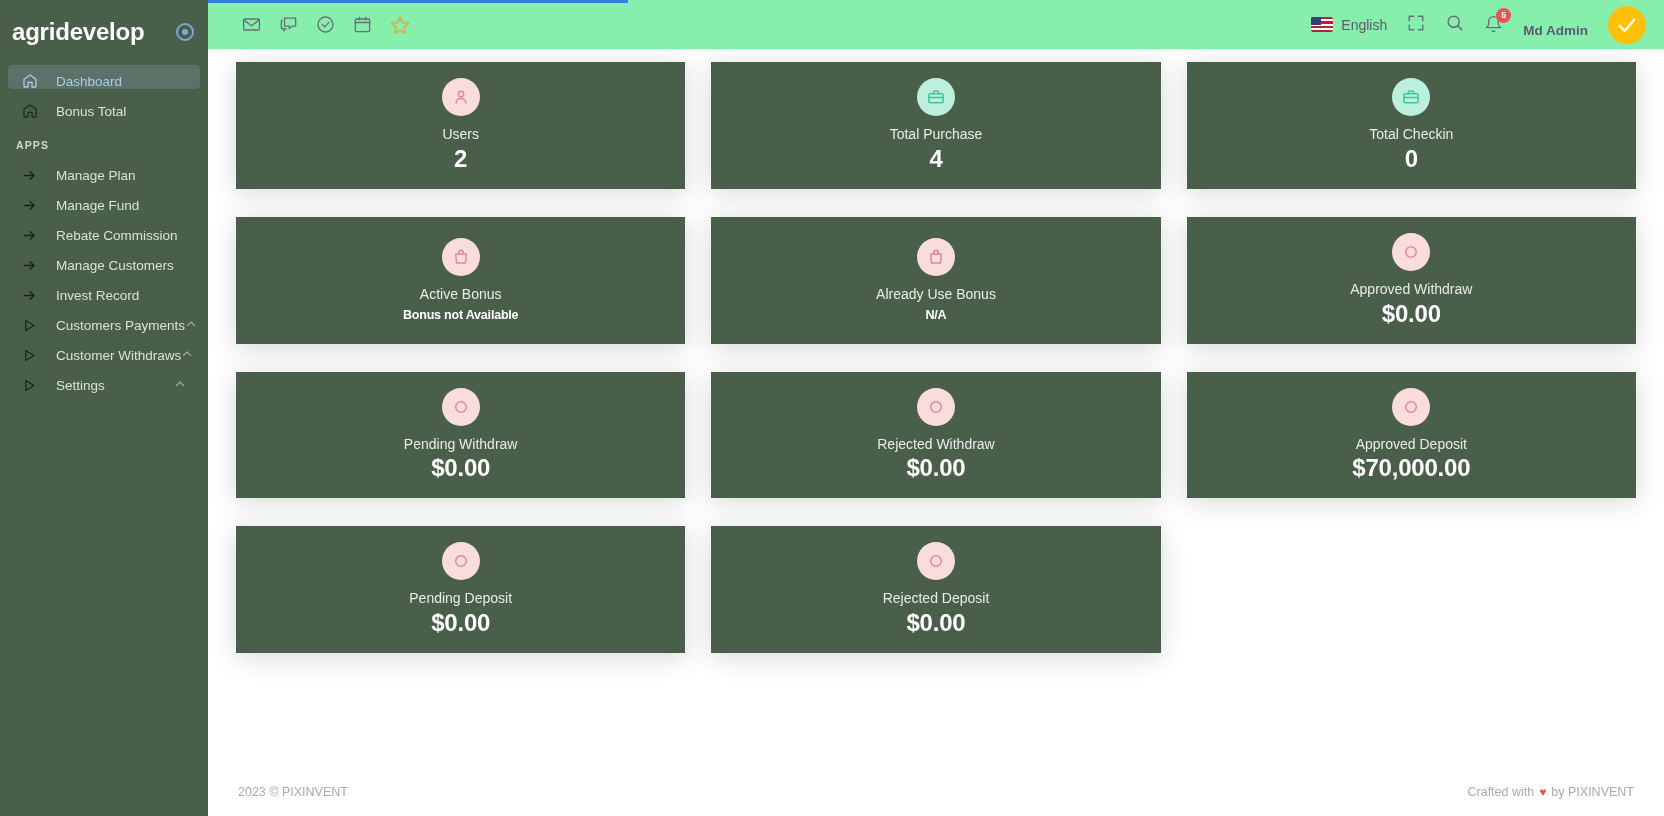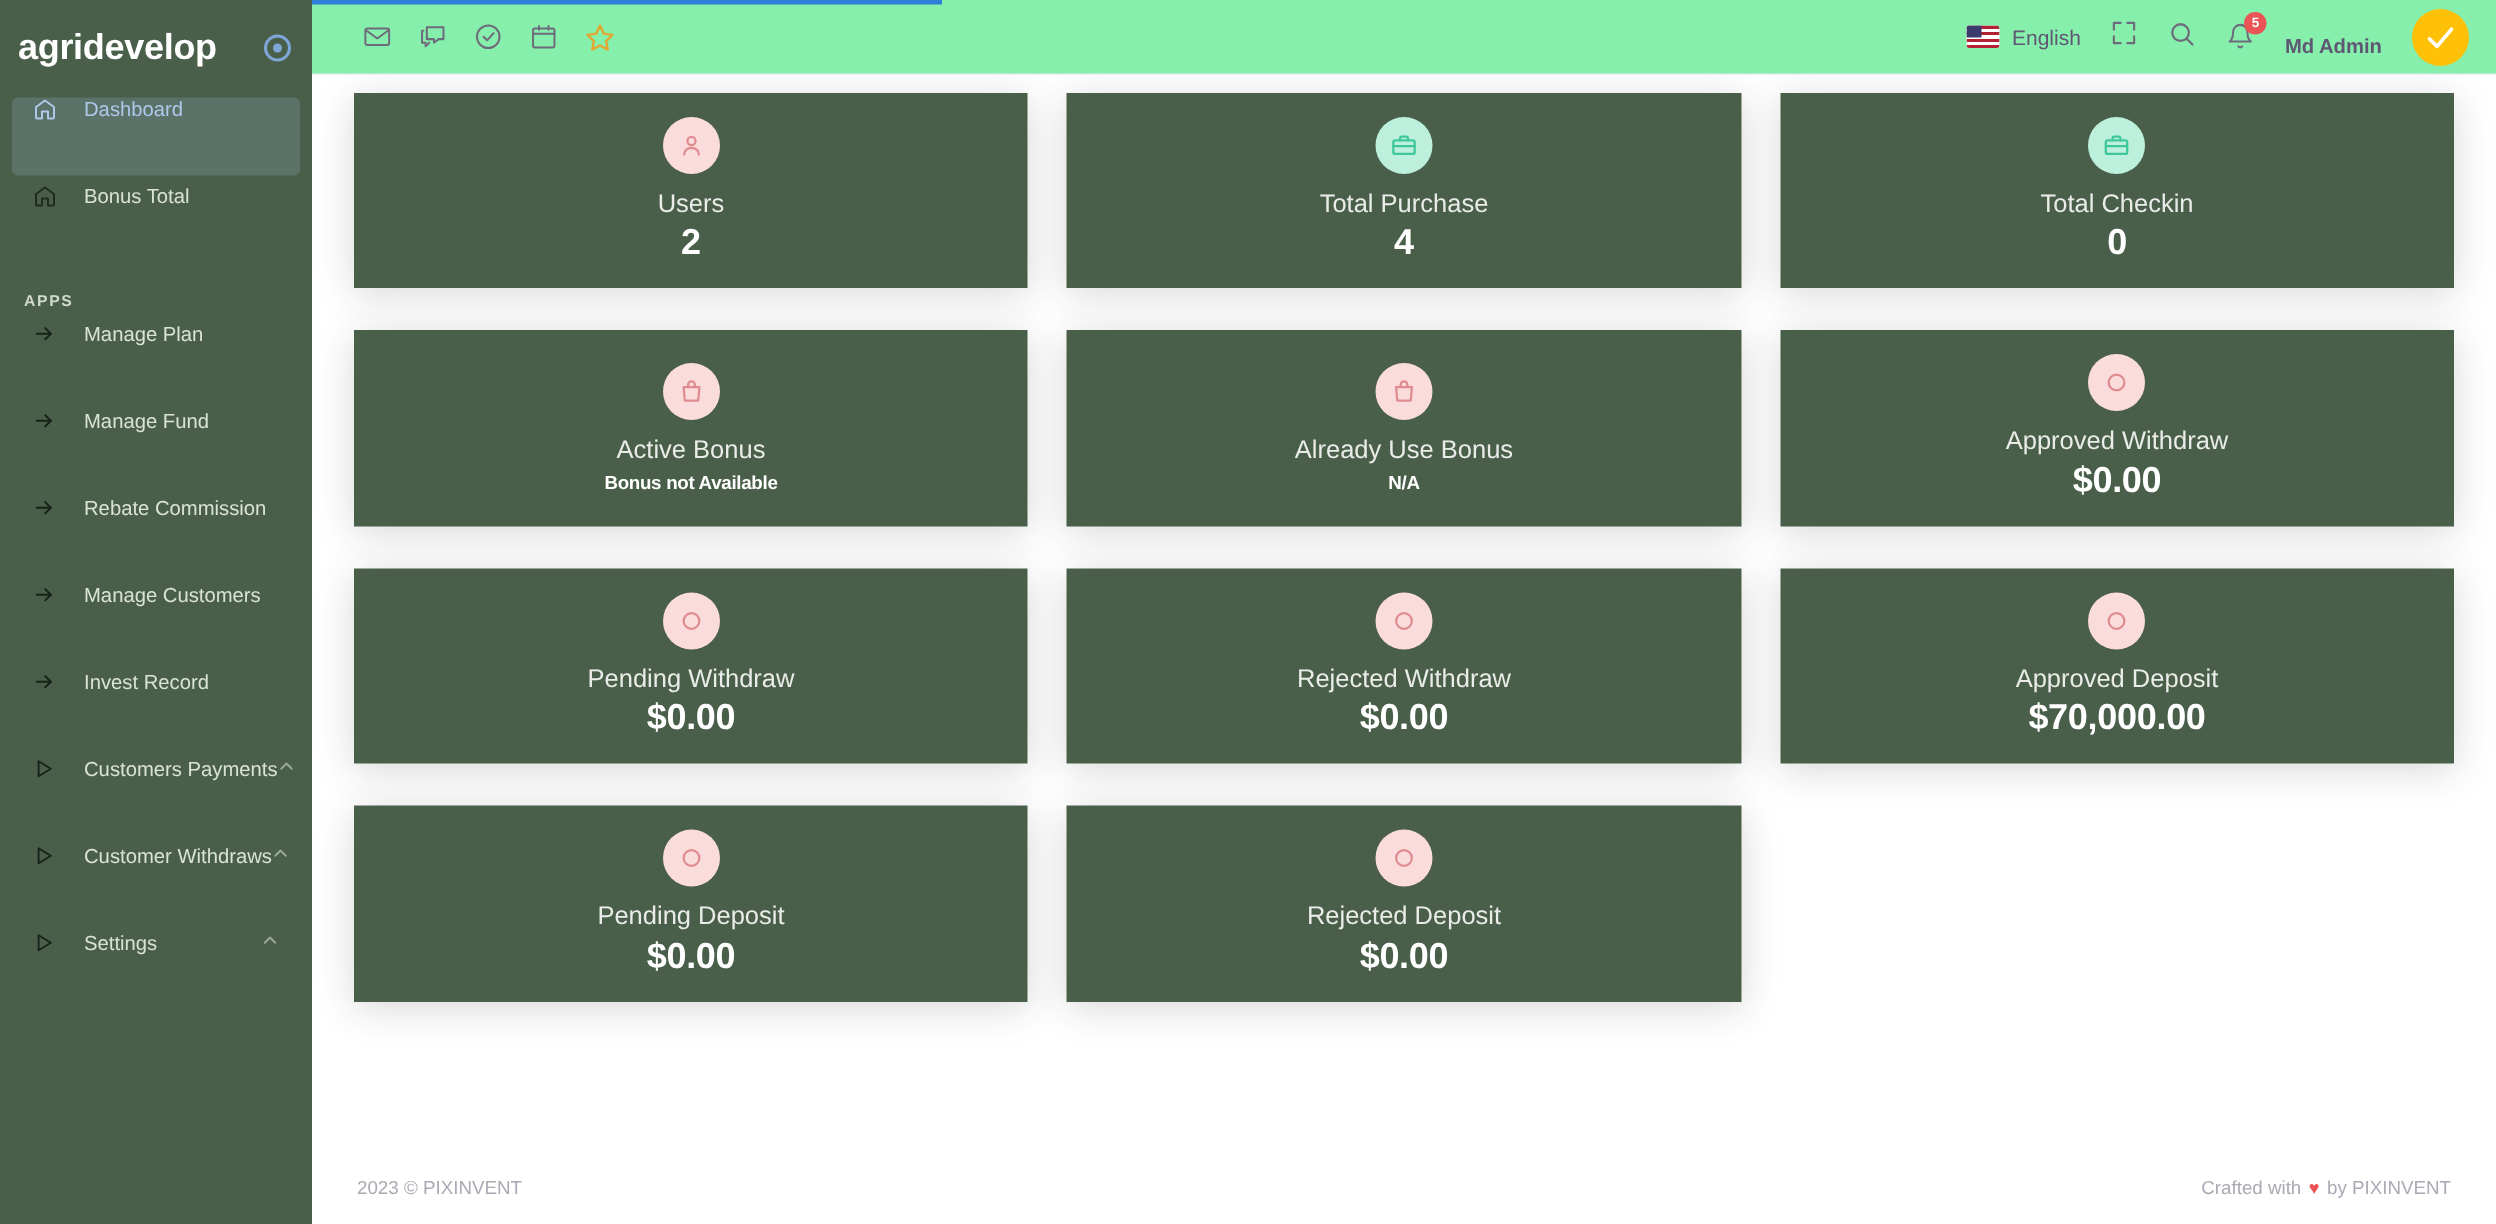--- a/index.html
+++ b/index.html
@@ -48,23 +48,23 @@
     display: flex; align-items: center; justify-content: center;
   }
   .brand-pin i {
     width: 6px; height: 6px; border-radius: 50%;
     background: #7ea7d8; display: block;
   }
 
   .nav-list { padding-top: 2px; }
 
   .nav-item {
-    height: 52px;
-    display: flex;
-    align-items: flex-start;
+    height: 24px;
+    display: flex;
+    align-items: flex-end;
     padding-left: 14px;
     padding-right: 14px;
     margin: 0 8px 6px 8px;
     border-radius: 4px;
     color: #d9e2d6;
     font-size: 13.5px;
     cursor: pointer;
     position: relative;
   }
   .nav-item.active {
@@ -175,21 +175,21 @@
     border-radius: 50%;
     display: flex; align-items: center; justify-content: center;
     margin-bottom: 10px;
   }
   .card-icon.pink { background: #fbdcdd; }
   .card-icon.mint { background: #bdf0dc; }
   .card-icon.pink svg { stroke: #e08b90; }
   .card-icon.mint svg { stroke: #3ec79a; }
   .card-title {
     color: #e9ece8;
-    font-size: 17px;
+    font-size: 14px;
     text-align: center;
     line-height: 1.2;
   }
   .card-value {
     color: #ffffff;
     font-size: 24px;
     font-weight: 600;
     margin-top: 2px;
     letter-spacing: -0.2px;
   }

